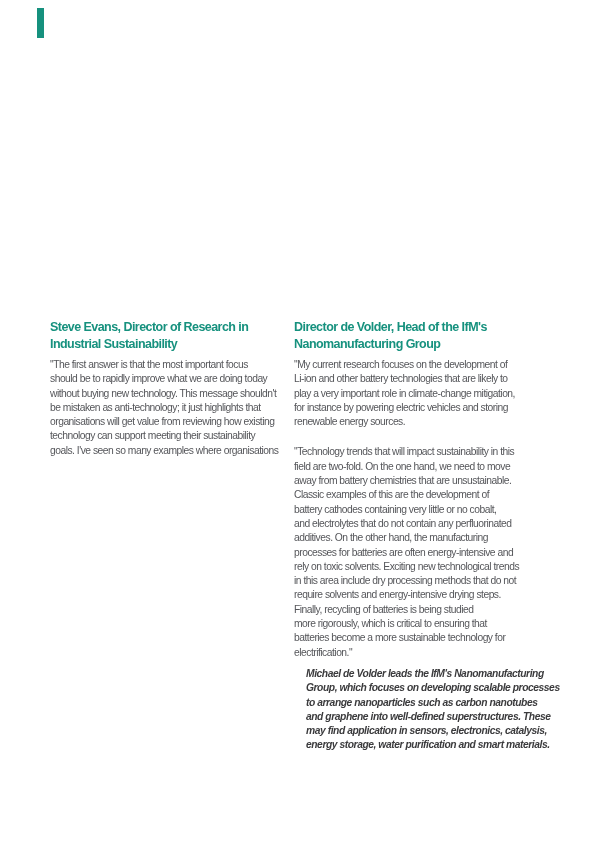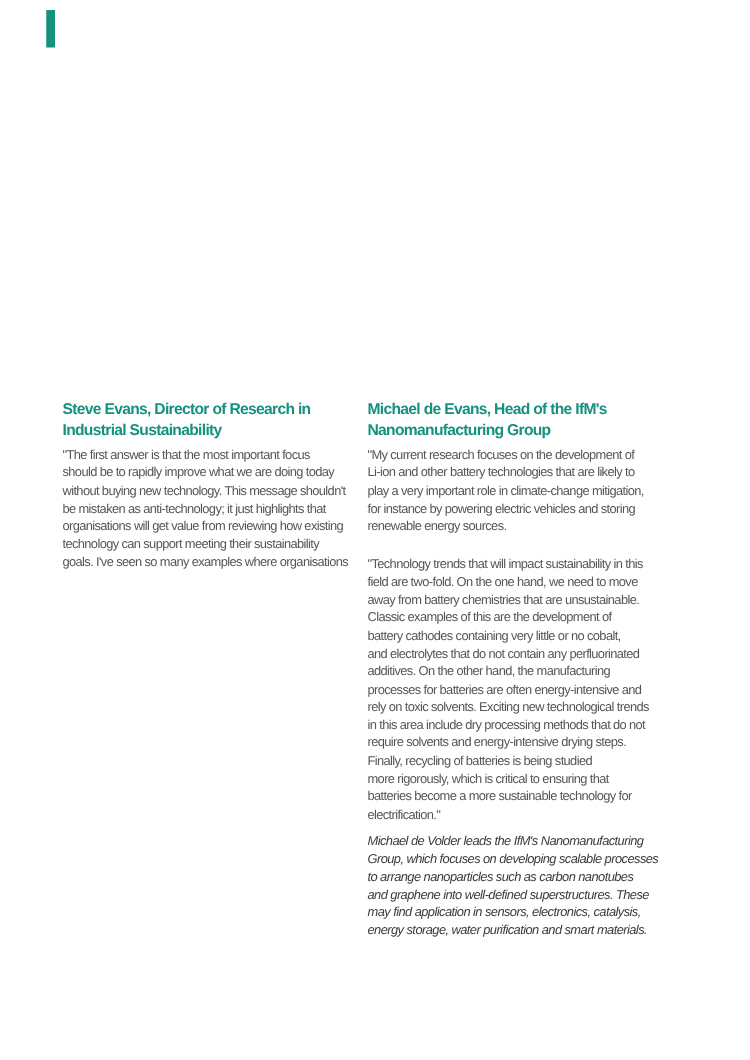--- a/index.html
+++ b/index.html
@@ -45,25 +45,25 @@
   .para {
     margin: 0;
     font-size: 10.3px;
     line-height: 14.3px;
     letter-spacing: -0.5px;
     color: #55565a;
     white-space: pre;
   }
   .para.gap-above { margin-top: 16px; }
   .footnote {
-    margin: 7px 0 0 0;
+    margin: 7px 0 0 12px;
     font-size: 10.3px;
     line-height: 14.3px;
     letter-spacing: -0.45px;
-    font-weight: normal;
+    font-weight: bold;
     font-style: italic;
     color: #3b3b3d;
     white-space: pre;
   }
 </style>
 </head>
 <body>
 
 <div class="page">
 
@@ -77,21 +77,21 @@
       <p class="para">"The first answer is that the most important focus
 should be to rapidly improve what we are doing today
 without buying new technology. This message shouldn't
 be mistaken as anti-technology; it just highlights that
 organisations will get value from reviewing how existing
 technology can support meeting their sustainability
 goals. I've seen so many examples where organisations</p>
     </section>
 
     <section class="col right">
-      <h2 class="heading">Michael de Evans, Head of the IfM's
+      <h2 class="heading">Director de Volder, Head of the IfM's
 Nanomanufacturing Group</h2>
       <p class="para">"My current research focuses on the development of
 Li-ion and other battery technologies that are likely to
 play a very important role in climate-change mitigation,
 for instance by powering electric vehicles and storing
 renewable energy sources.</p>
       <p class="para gap-above">"Technology trends that will impact sustainability in this
 field are two-fold. On the one hand, we need to move
 away from battery chemistries that are unsustainable.
 Classic examples of this are the development of

